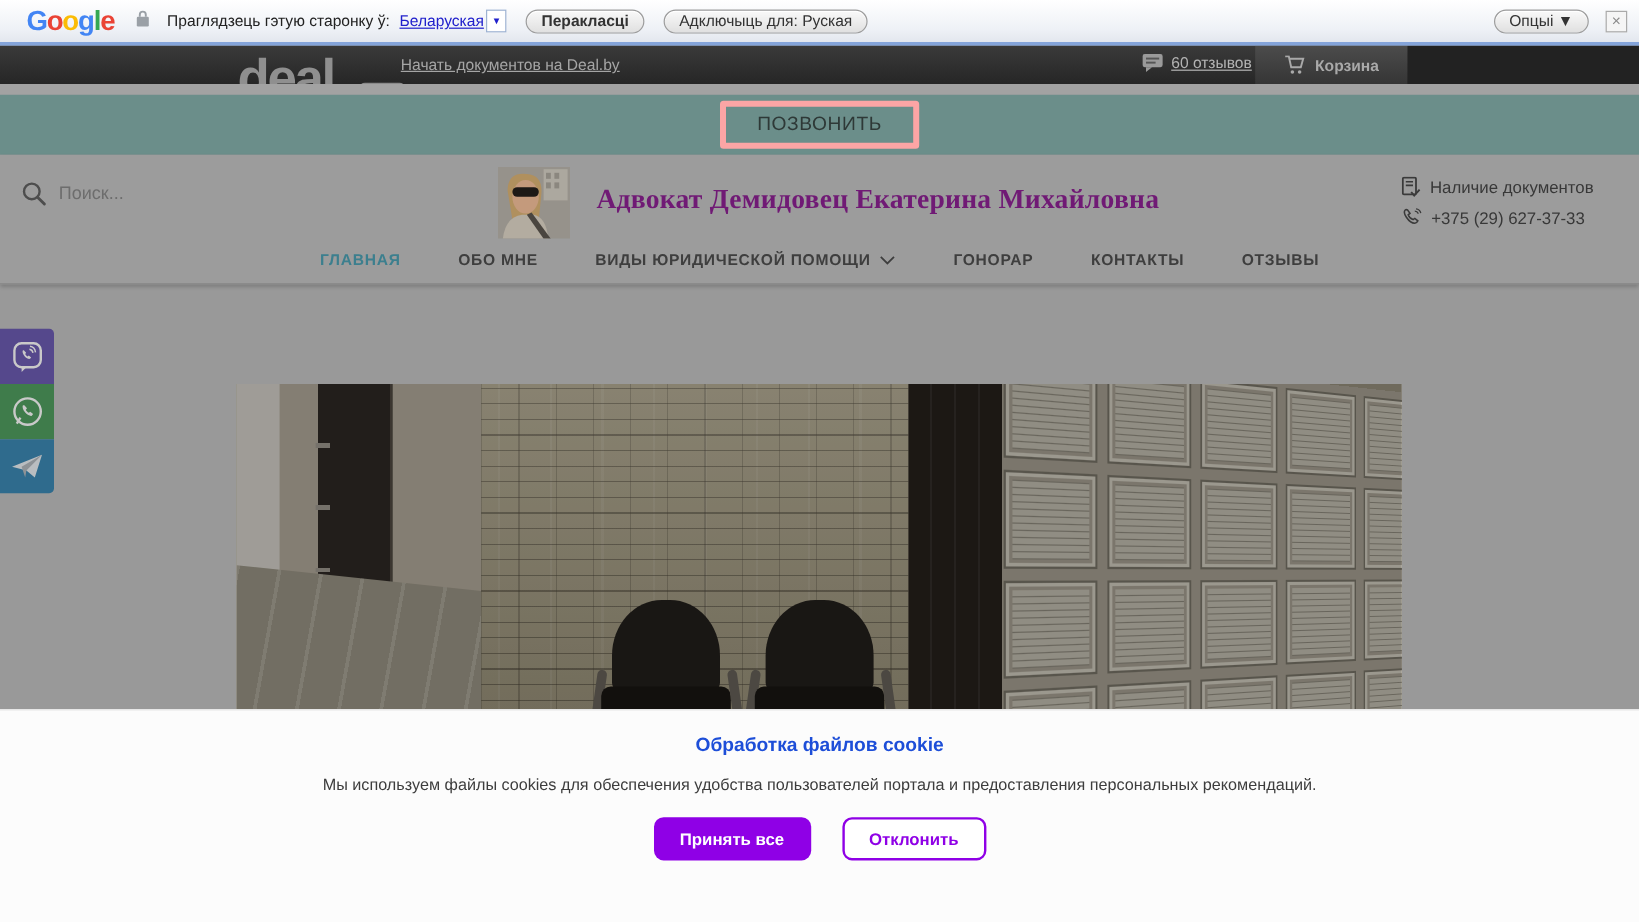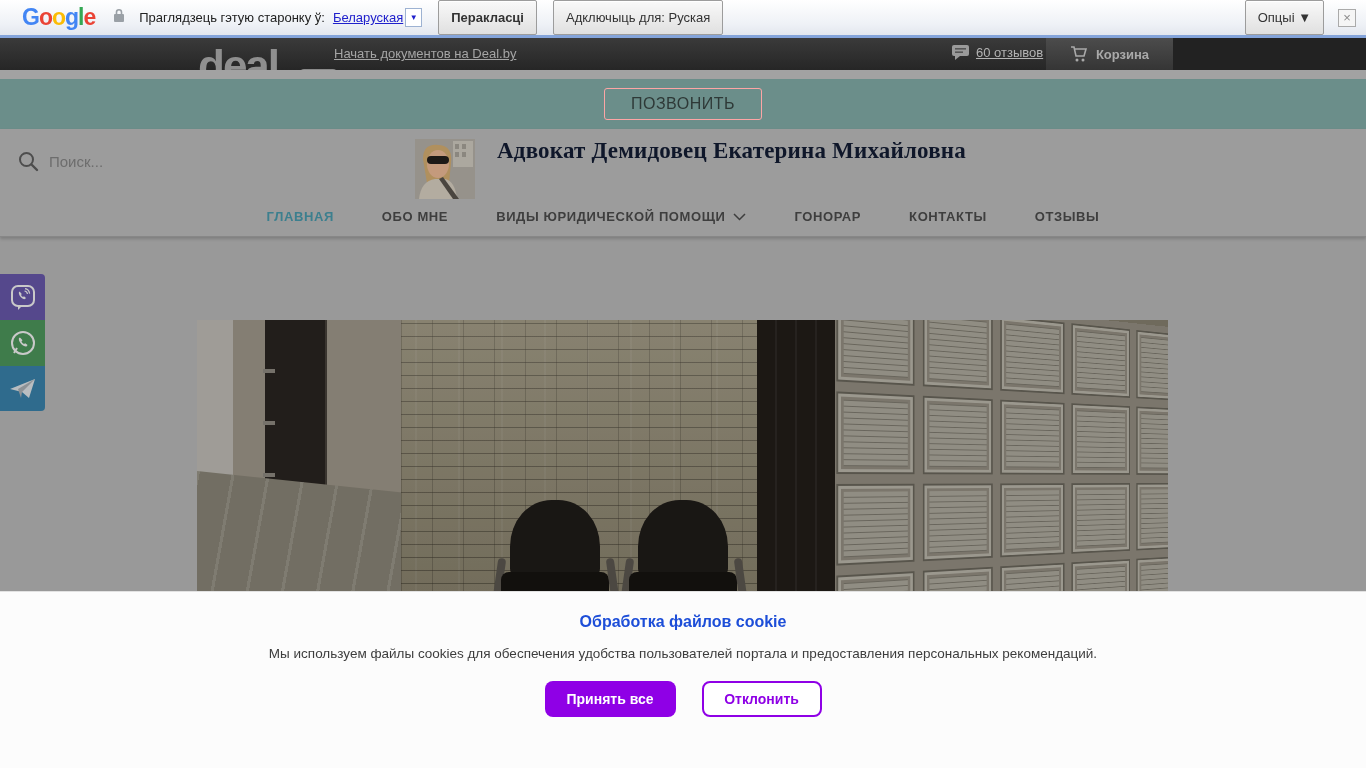--- a/index.html
+++ b/index.html
@@ -9,22 +9,22 @@
   
   .gbar { position:absolute; top:0; left:0; width:1366px; height:38px;
           background:linear-gradient(#ffffff,#eef1f6 70%,#e3e7ee);
           border-bottom:3px solid #84a4da; display:flex; align-items:center; z-index:60; }
   .glogo { margin-left:22px; font-size:23px; font-weight:bold; letter-spacing:-1px; }
   .glock { margin-left:18px; }
   .gprompt { margin-left:14px; font-size:13px; color:#222; }
   .glang { margin-left:8px; font-size:13px; color:#2020cc; text-decoration:underline; cursor:pointer; }
   .glang-dd { margin-left:2px; width:17px; height:19px; border:1px solid #9db2d2; background:#fff;
               font-size:8px; color:#2020cc; text-align:center; line-height:17px; cursor:pointer; }
-  .gbtn { height:35px; padding:0 12px; margin-left:16px; font-size:13px; color:#333;
-          background:linear-gradient(#f9f9f9,#e0e0e0); border:1px solid #9c9c9c; border-radius:2px;
+  .gbtn { height:20px; padding:0 12px; margin-left:16px; font-size:13px; color:#333;
+          background:linear-gradient(#f9f9f9,#e0e0e0); border:1px solid #9c9c9c; border-radius:12px;
           box-shadow:inset 0 1px 0 #fff; cursor:pointer; font-family:"Liberation Sans",sans-serif; }
   .gbtn.bold { font-weight:bold; }
   .gbar-right { margin-left:auto; display:flex; align-items:center; margin-right:10px; }
   .gclose { width:18px; height:18px; margin-left:14px; border:1px solid #aaa; background:#f5f5f5;
             color:#8a8a8a; font-size:13px; line-height:16px; text-align:center; cursor:pointer; }
 
   
   .dealbar { position:absolute; top:38px; left:0; width:1366px; height:32px;
              background:linear-gradient(#3a3a3a,#262626); overflow:hidden; z-index:55; }
   .deal-logo { position:absolute; left:198px; top:6px; font-size:44px; font-weight:bold;
@@ -40,34 +40,34 @@
                justify-content:center; gap:8px; cursor:pointer; }
   .cart-cell span { color:#a9a9a9; font-size:13px; font-weight:bold; }
   .dark-right { position:absolute; left:1173px; top:0; width:193px; height:32px; background:#222; }
 
   .gapstrip { position:absolute; top:70px; left:0; width:1366px; height:9px; background:#a2a2a2; }
 
   
   .promo { position:absolute; top:79px; left:0; width:1366px; height:50px; background:#6b8e8a;
            display:flex; align-items:center; justify-content:center; gap:18px; }
   .promo-text { color:#2e3937; font-size:17px; letter-spacing:0.2px; }
-  .promo-btn { background:transparent; border:1px solid #fca5a5; border-radius:3px; color:#2e3937;
+  .promo-btn { background:transparent; border:5px solid #fca5a5; border-radius:3px; color:#2e3937;
                font-size:16px; padding:6px 26px; letter-spacing:0.5px; cursor:pointer;
                font-family:"Liberation Sans",sans-serif; }
 
   
   .sheader { position:absolute; top:129px; left:0; width:1366px; height:108px; background:#9c9c9c;
              border-bottom:1px solid #878787; box-shadow:0 2px 3px rgba(0,0,0,0.18); z-index:10; }
   .search-wrap { position:absolute; left:18px; top:22px; display:flex; align-items:center; gap:10px; }
   .search-input { width:230px; background:transparent; border:none; outline:none; font-size:15px;
                   color:#333; font-family:"Liberation Sans",sans-serif; }
   .search-input::placeholder { color:#6d6d6d; }
   .avatar { position:absolute; left:415px; top:10px; width:60px; height:60px; overflow:hidden; }
-  .stitle { position:absolute; left:497px; top:9px; font-family:"Liberation Serif",serif;
-            font-size:23px; font-weight:bold; color:#0f172a; letter-spacing:0.2px; }
+  .stitle { position:absolute; left:497px; top:24px; font-family:"Liberation Serif",serif;
+            font-size:23px; font-weight:bold; color:#701a75; letter-spacing:0.2px; }
   .contacts { position:absolute; right:38px; top:18px; }
   .contact-line { display:flex; align-items:center; justify-content:flex-start; gap:8px;
                   color:#383838; font-size:14px; margin-bottom:8px; }
 
   .nav { position:absolute; left:0; top:80px; width:1366px; display:flex; justify-content:center;
          gap:48px; }
   .nav-item { font-size:13px; font-weight:bold; color:#3e3e3e; letter-spacing:0.6px; cursor:pointer;
               display:flex; align-items:center; gap:8px; }
   .nav-item.active { color:#3c7f8e; }
 
@@ -210,20 +210,39 @@
         <rect x="47" y="13" width="4" height="5" fill="#8b877f"></rect>
       <path d="M8 20 Q8 4 24 6 Q38 7 36 24 L34 44 L12 44 Z" fill="#b0905e"></path>
       <ellipse cx="23" cy="25" rx="11" ry="14" fill="#c49a7c"></ellipse>
       <rect x="12" y="17" width="22" height="8" rx="4" fill="#1d1916"></rect>
       <path d="M4 60 Q6 42 20 40 L30 40 Q40 42 42 60 Z" fill="#b3aca0"></path>
       <path d="M28 38 L44 60 L38 60 L24 40 Z" fill="#4a453f"></path>
     </svg>
   </div>
   <div class="stitle">Адвокат Демидовец Екатерина Михайловна</div>
 
+  <div class="contacts">
+    <div class="contact-line">
+      <svg width="16" height="18" viewBox="0 0 16 18">
+          <rect x="1" y="1" width="11" height="14" rx="1" fill="none" stroke="#3a3a3a" stroke-width="1.5"></rect>
+          <line x1="3.5" y1="4.5" x2="9.5" y2="4.5" stroke="#3a3a3a" stroke-width="1.3"></line>
+          <line x1="3.5" y1="7.5" x2="9.5" y2="7.5" stroke="#3a3a3a" stroke-width="1.3"></line>
+          <path d="M8 13 l2.5 3 l4.5 -5" fill="none" stroke="#3a3a3a" stroke-width="1.6"></path>
+        </svg>
+      <span>Наличие документов</span>
+    </div>
+    <div class="contact-line">
+      <svg width="17" height="17" viewBox="0 0 17 17">
+          <path d="M3 2 C2 3 2 5 4 8 C6 11 9 13 11 13 C12 13 13 12 13.5 11 L11 9 L9.5 10 C8 9.5 6 7.5 5.5 6 L7 4.8 L5 2 C4.3 1.6 3.5 1.6 3 2 Z" fill="none" stroke="#3a3a3a" stroke-width="1.3"></path>
+          <path d="M11 3 q2 0 3 2" fill="none" stroke="#3a3a3a" stroke-width="1.1"></path>
+          <path d="M12 1 q3.2 0.3 4 3.6" fill="none" stroke="#3a3a3a" stroke-width="1.1"></path>
+        </svg>
+      <span>+375 (29) 627-37-33</span>
+    </div>
+  </div>
 
   <div class="nav">
     <div class="nav-item active">ГЛАВНАЯ</div>
     <div class="nav-item">ОБО МНЕ</div>
     <div class="nav-item">
       <span>ВИДЫ ЮРИДИЧЕСКОЙ ПОМОЩИ</span>
       <svg width="13" height="8" viewBox="0 0 13 8">
           <polyline points="1,1 6.5,6.5 12,1" fill="none" stroke="#3e3e3e" stroke-width="1.5"></polyline>
         </svg>
     </div>

